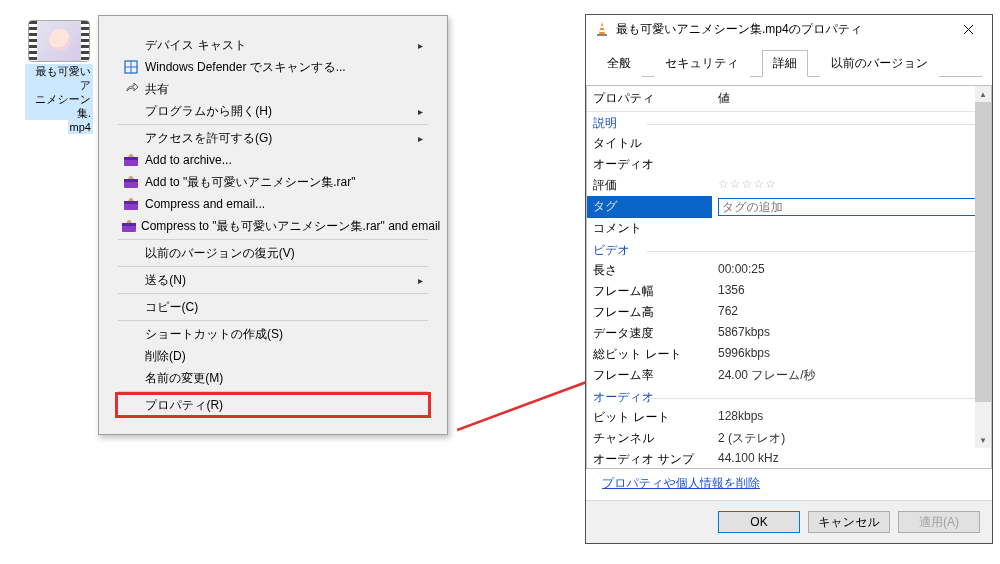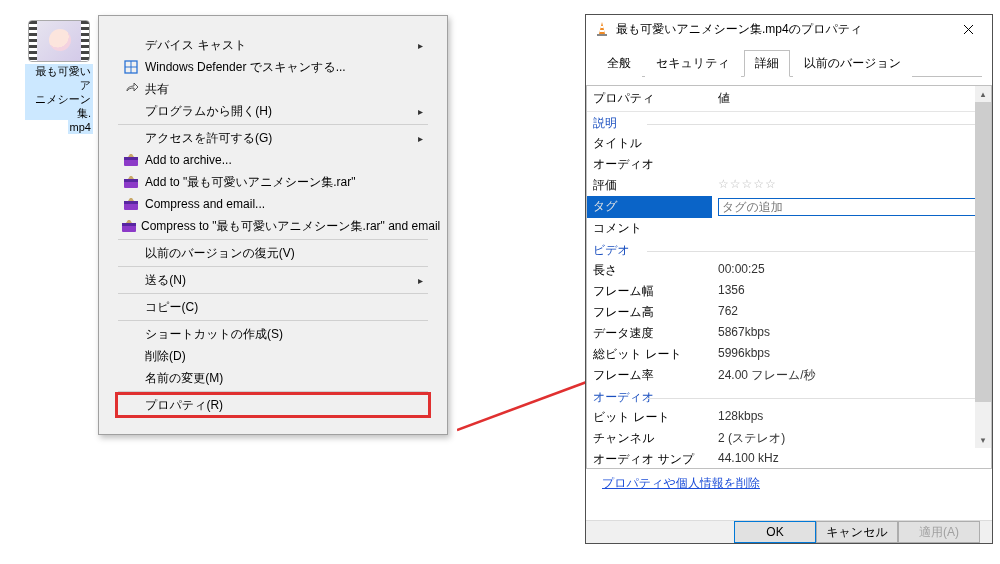--- a/index.html
+++ b/index.html
@@ -148,21 +148,21 @@
       width: 40px;
       height: 28px;
       display: flex;
       align-items: center;
       justify-content: center;
     }
 
     .tabs {
       display: flex;
       padding: 6px 10px 0;
-      gap: 3px;
+      gap: 12px;
     }
     .tab {
       padding: 4px 10px;
       border: 1px solid transparent;
       position: relative;
       top: 1px;
       background: #fff;
     }
     .tab.active {
       border: 1px solid #c0c0c0;
@@ -262,21 +262,22 @@
       color: #1d4ed8;
       text-decoration: underline;
       padding: 2px 16px 6px;
       display: inline-block;
     }
 
     .dlg-buttons {
       margin-top: auto;
       display: flex;
       justify-content: flex-end;
-      padding: 0 12px;
+      gap: 8px;
+      padding: 10px 12px;
       background: #f0f0f0;
       border-top: 1px solid #dcdcdc;
     }
     .btn2 {
       min-width: 82px;
       height: 22px;
       background: #e1e1e1;
       border: 1px solid #adadad;
       display: flex;
       align-items: center;

